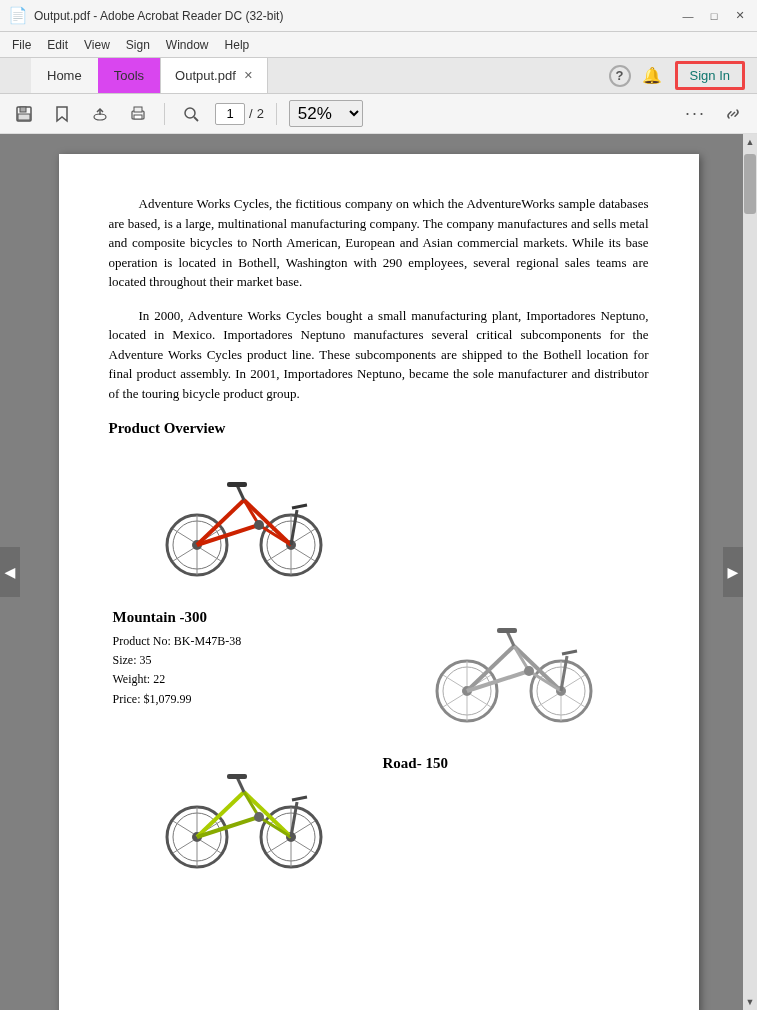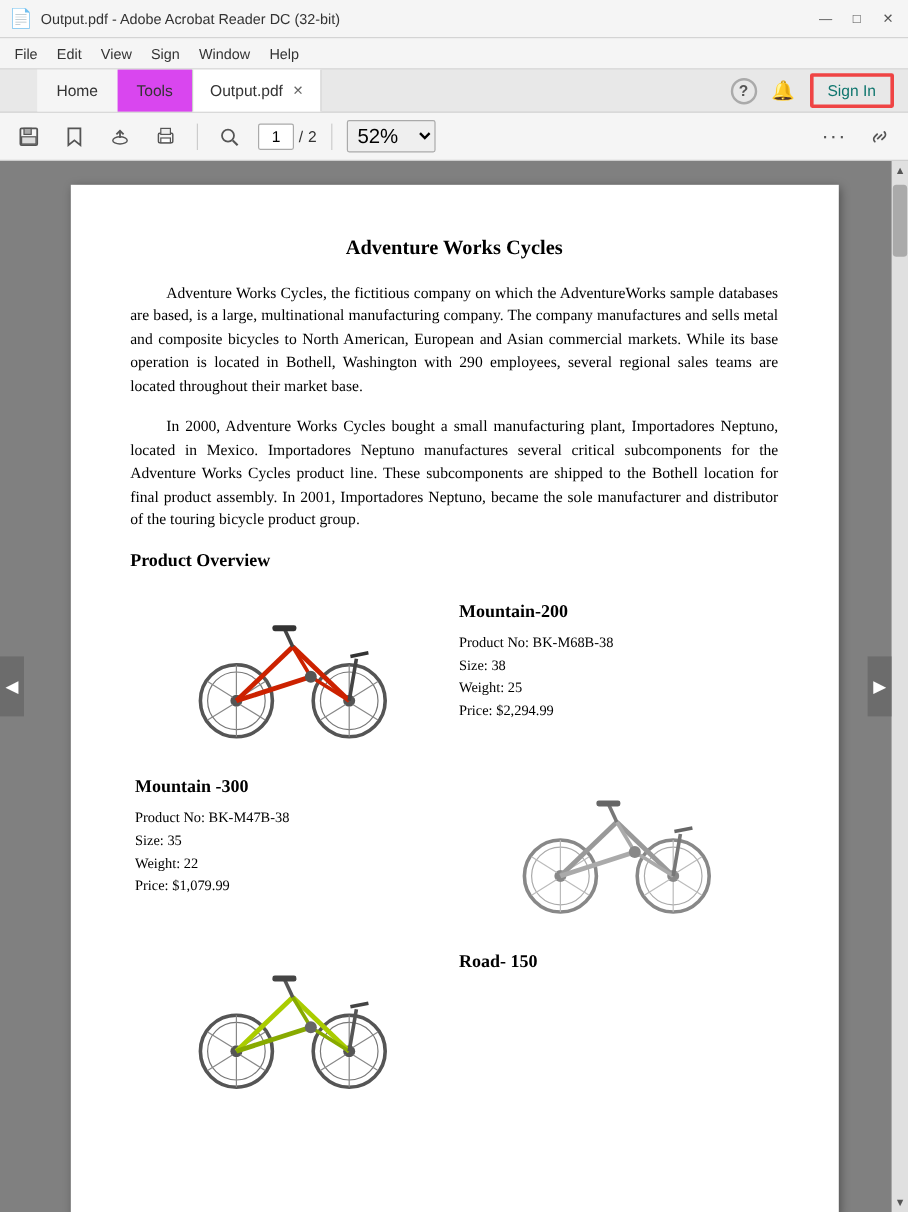--- a/index.html
+++ b/index.html
@@ -325,21 +325,20 @@
   </button>
 </div>
 
 <div class="main-area">
 
   <div class="nav-arrow-left">◀</div>
 
   <div class="pdf-container">
     <div class="pdf-page">
 
-      <div class="pdf-title">Adventure Works Cycles</div>
 
       <p class="pdf-para">Adventure Works Cycles, the fictitious company on which the AdventureWorks sample databases are based, is a large, multinational manufacturing company. The company manufactures and sells metal and composite bicycles to North American, European and Asian commercial markets. While its base operation is located in Bothell, Washington with 290 employees, several regional sales teams are located throughout their market base.</p>
 
       <p class="pdf-para">In 2000, Adventure Works Cycles bought a small manufacturing plant, Importadores Neptuno, located in Mexico. Importadores Neptuno manufactures several critical subcomponents for the Adventure Works Cycles product line. These subcomponents are shipped to the Bothell location for final product assembly. In 2001, Importadores Neptuno, became the sole manufacturer and distributor of the touring bicycle product group.</p>
 
       <div class="section-title">Product Overview</div>
 
       <div style="display:grid;grid-template-columns:1fr 1fr;margin-bottom:10px;">
         <div class="bike-container">
 
@@ -373,29 +372,20 @@
             <line x1="85" y1="40" x2="100" y2="65" stroke="#cc2200" stroke-width="3"></line>
 
             <line x1="85" y1="40" x2="78" y2="25" stroke="#444" stroke-width="3"></line>
             <rect x="68" y="22" width="20" height="5" rx="2" fill="#333"></rect>
 
             <line x1="132" y1="85" x2="138" y2="50" stroke="#444" stroke-width="3"></line>
             <line x1="133" y1="48" x2="148" y2="45" stroke="#333" stroke-width="3"></line>
 
             <circle cx="100" cy="65" r="5" fill="#555"></circle>
           </svg>
-        </div>
-        <div class="product-item">
-          <div class="product-name">Mountain-200</div>
-          <div class="product-detail">
-            <span>Product No:</span> <span>BK-M68B-38</span><br>
-            <span>Size:</span> <span>38</span><br>
-            <span>Weight:</span> <span>25</span><br>
-            <span>Price:</span> <span>$2,294.99</span>
-          </div>
         </div>
       </div>
 
       <div style="display:grid;grid-template-columns:1fr 1fr;margin-bottom:10px;">
         <div class="product-item">
           <div class="product-name">Mountain  -300</div>
           <div class="product-detail">
             <span>Product No:</span> <span>BK-M47B-38</span><br>
             <span>Size:</span> <span>35</span><br>
             <span>Weight:</span> <span>22</span><br>

